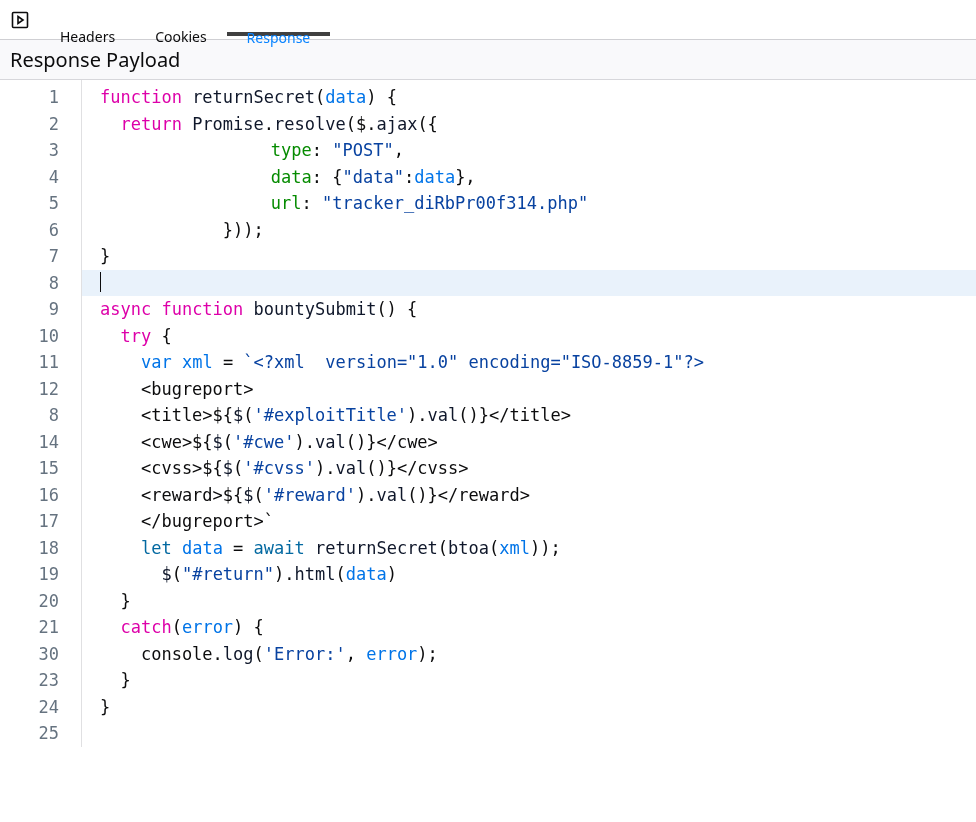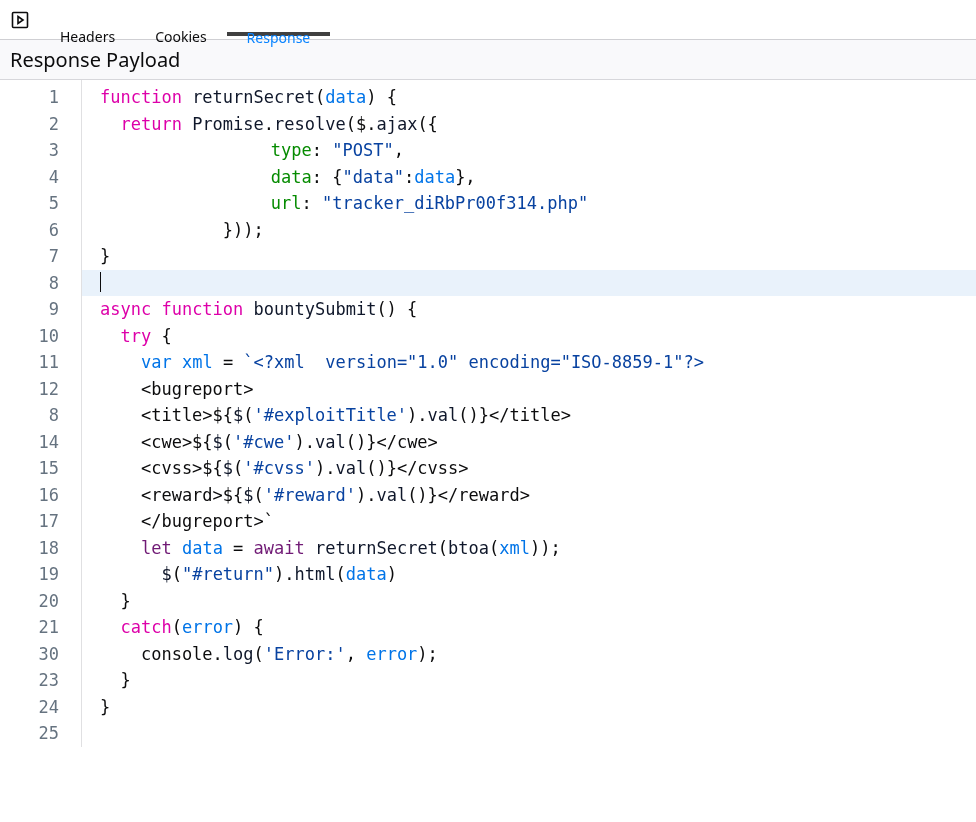--- a/index.html
+++ b/index.html
@@ -75,21 +75,21 @@
     position: relative;
   }
   .code .line { height: 26.5px; display: block; }
   .code .line.current {
     background: #e9f2fb;
     margin-left: -18px;
     padding-left: 18px;
   }
   
   .kw1 { color: #dd00a9; margin-top: 15px; }      
-  .kw2 { color: #701a75; }      
+  .kw2 { color: #0369a1; }      
   .kw3 { color: #0074e8; }      
   .fn  { color: #0f172a; }      
   .prop{ color: #058b00; margin-left: 48px; }      
   .str { color: #0842a0; }
   .cur { display:inline-block; width:1px; height:20px; background:#0c0c0d; vertical-align:-3px; }
   svg.play { stroke:#0c0c0d; stroke-width:1.6; fill:none; }
 </style>
 </head>
 <body>
 

